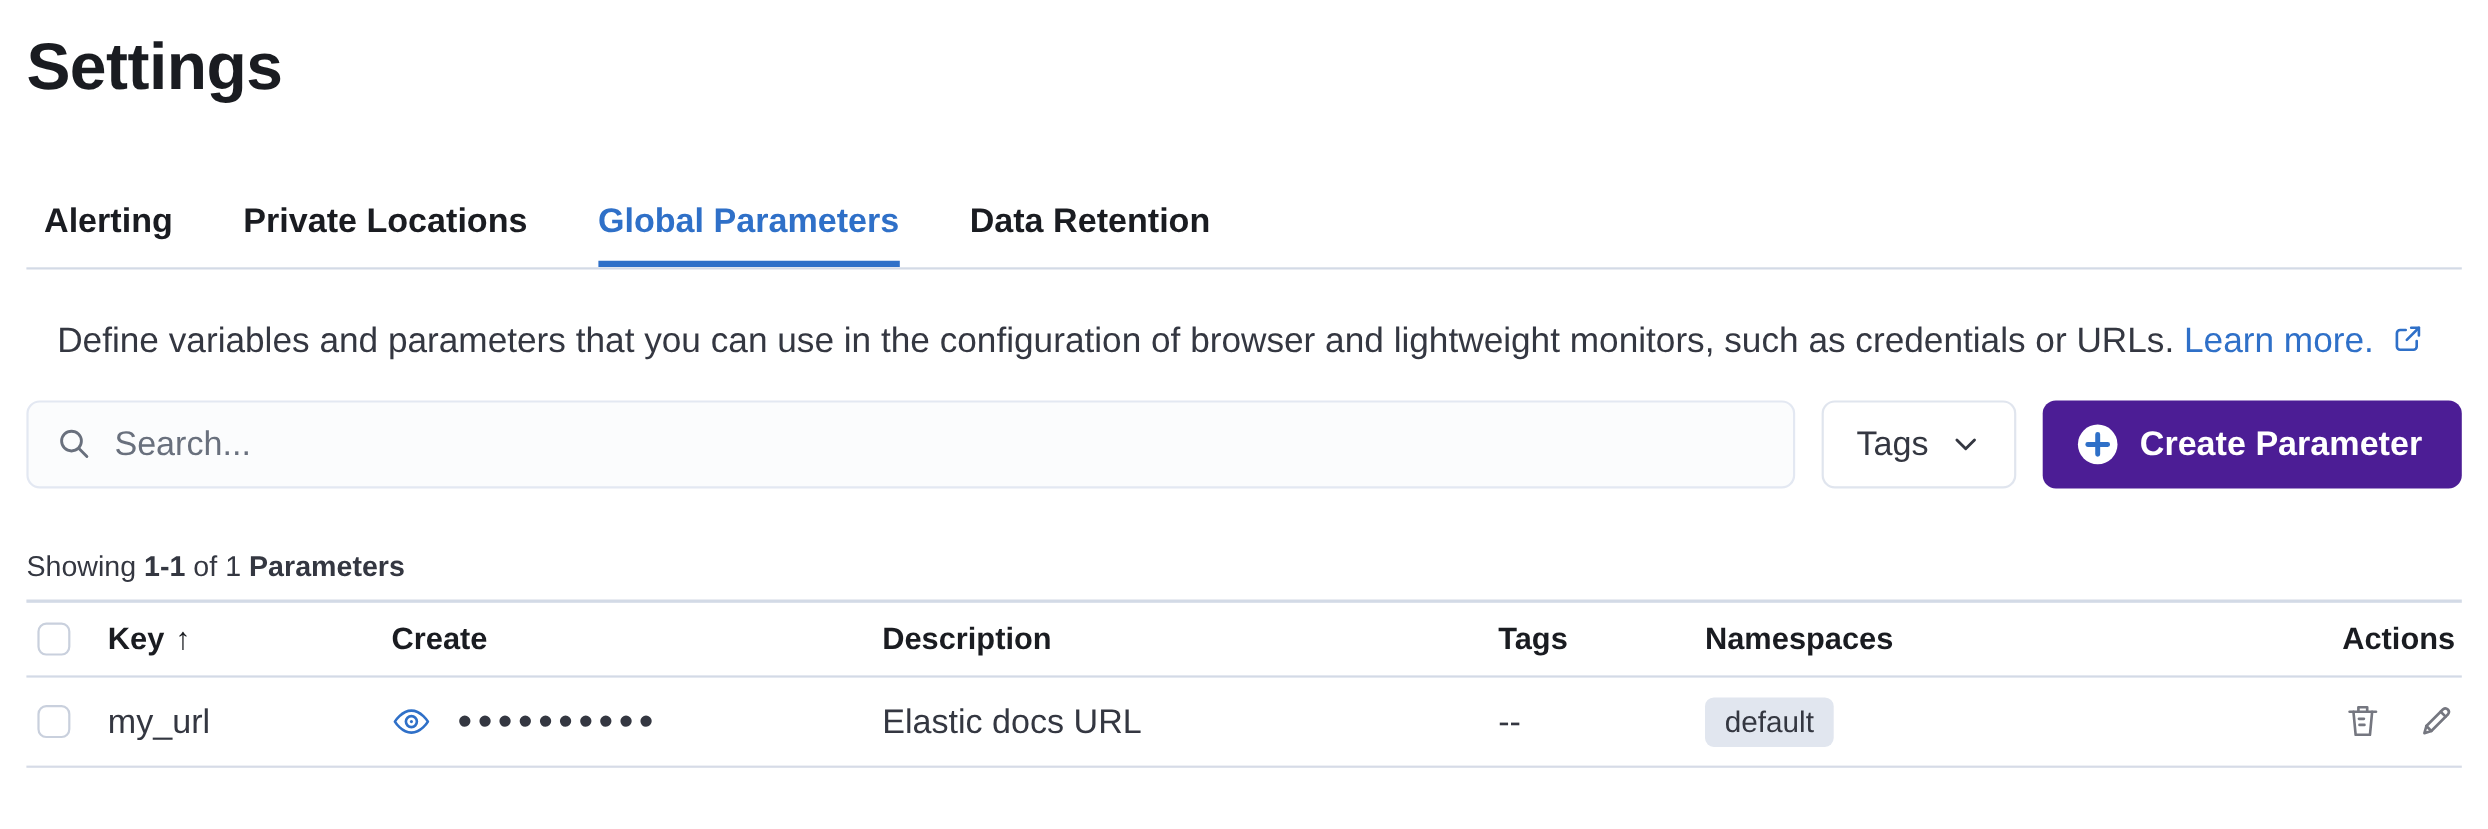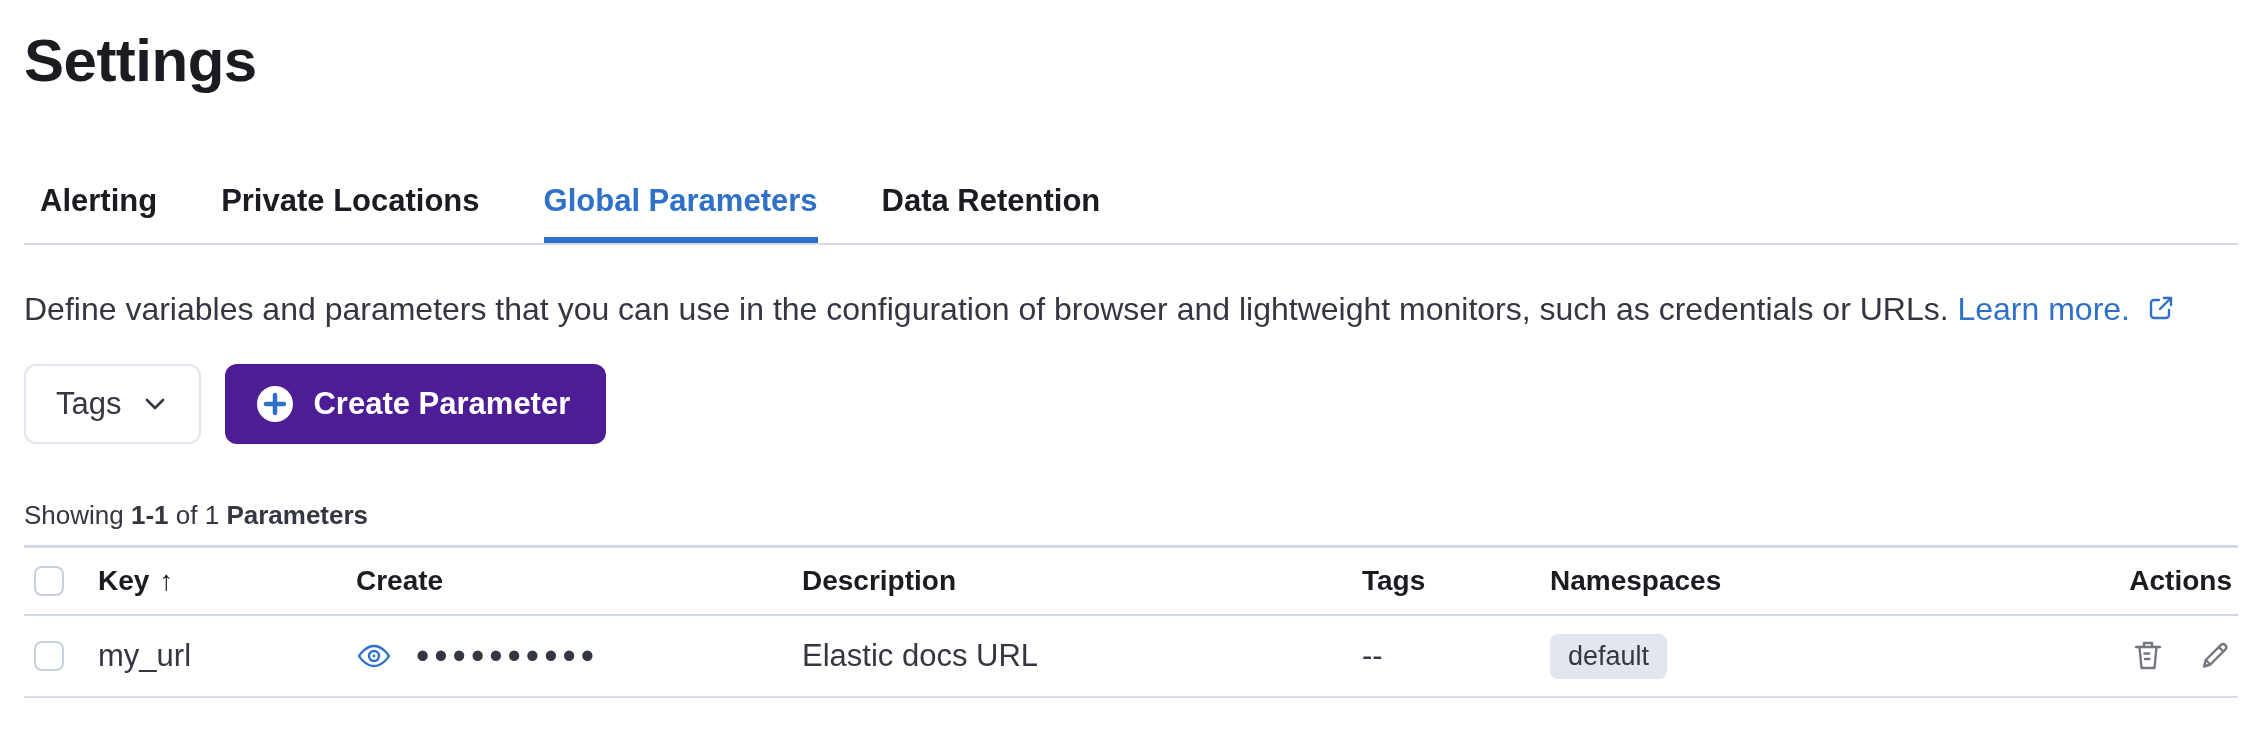--- a/index.html
+++ b/index.html
@@ -29,21 +29,21 @@
     padding-bottom: 24px; cursor: pointer; white-space: nowrap;
   }
   .tab.active {
     color: #2f70c8;
     box-shadow: inset 0 -6px 0 #2f70c8;
   }
 
   
   .description {
     margin-top: 40px; max-width: 2215px;
-    font-size: 32px; line-height: 49px; color: #343741;
+    font-size: 32px; line-height: 49px; color: #343741; margin-left: 28px;
   }
   .description a {
     color: #2f70c8; text-decoration: none; cursor: pointer;
   }
   .ext-icon { display: inline-block; vertical-align: -2px; margin-left: 8px; }
 
   
   .toolbar { display: flex; align-items: center; gap: 24px; margin-top: 30px; }
   .search-box {
     flex: 1; height: 80px; display: flex; align-items: center;
@@ -121,20 +121,29 @@
     <span class="ext-icon">
       <svg width="28" height="28" viewBox="0 0 28 28" fill="none" stroke="#2f70c8" stroke-width="2.4" stroke-linecap="round" stroke-linejoin="round">
         <path d="M12 6H7a3 3 0 0 0-3 3v12a3 3 0 0 0 3 3h12a3 3 0 0 0 3-3v-5"></path>
         <path d="M17 4h7v7"></path>
         <path d="M24 4 13 15"></path>
       </svg>
     </span>
   </div>
 
   <div class="toolbar">
+    <div class="search-box">
+      <span>
+        <svg width="36" height="36" viewBox="0 0 36 36" fill="none" stroke="#69707d" stroke-width="2.6" stroke-linecap="round">
+          <circle cx="15" cy="15" r="9"></circle>
+          <path d="m22 22 7 7"></path>
+        </svg>
+      </span>
+      <input type="text" placeholder="Search..." style="">
+    </div>
 
     <button class="filter-btn">
       <span>Tags</span>
       <span>
         <svg width="28" height="28" viewBox="0 0 28 28" fill="none" stroke="#343741" stroke-width="2.6" stroke-linecap="round" stroke-linejoin="round">
           <path d="m6 10 8 8 8-8"></path>
         </svg>
       </span>
     </button>
 

